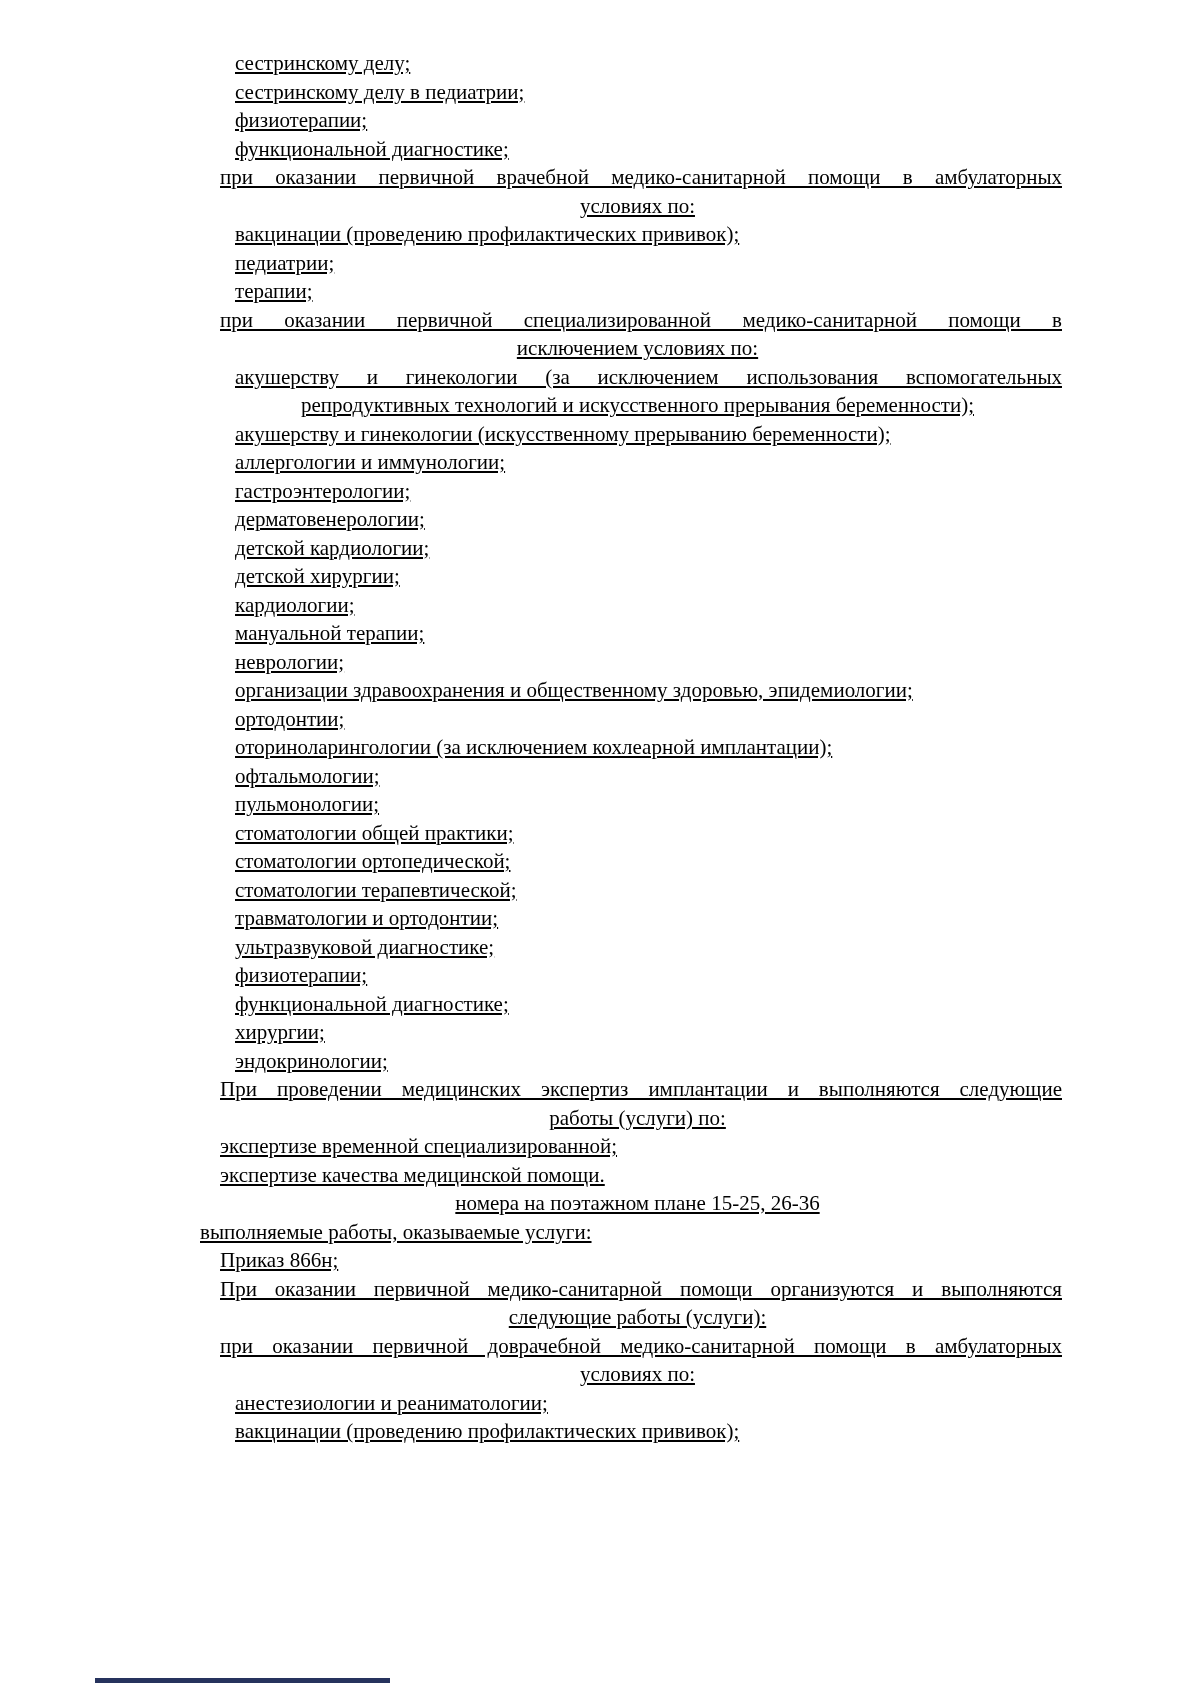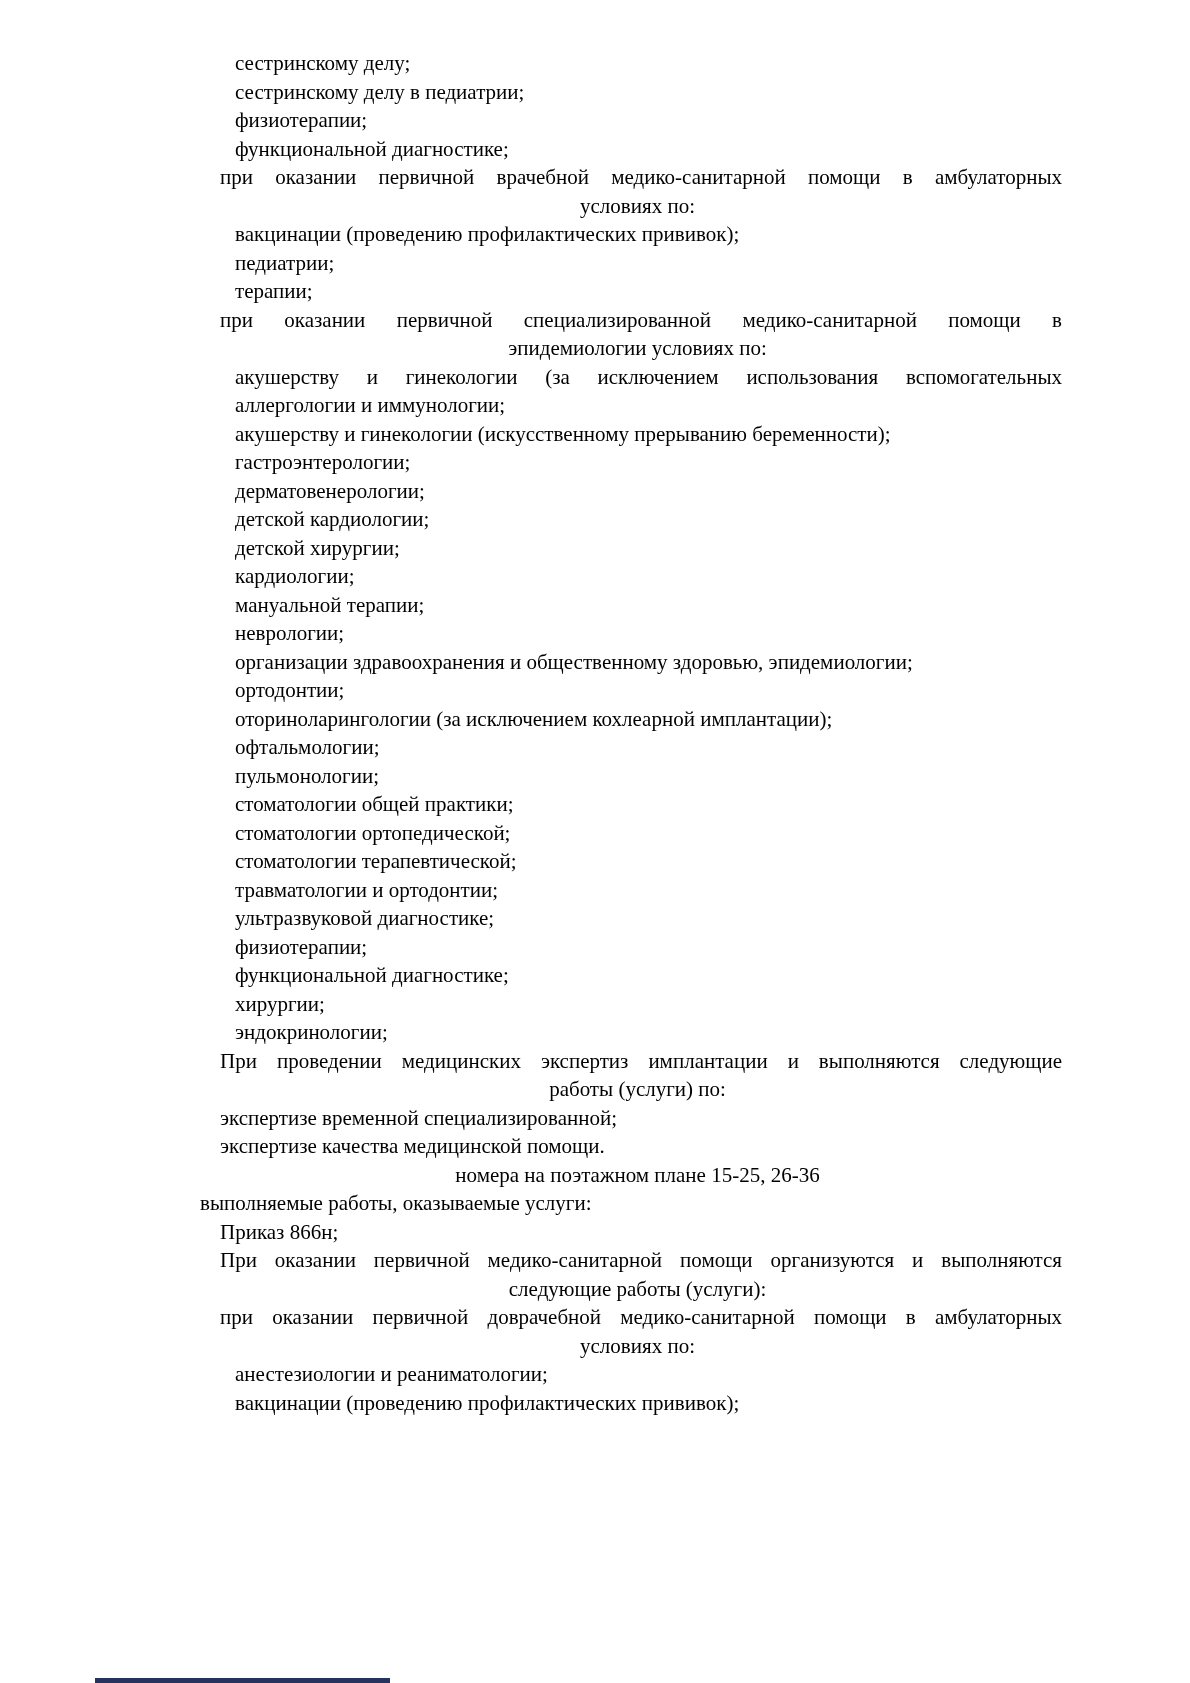--- a/index.html
+++ b/index.html
@@ -18,20 +18,21 @@
     left: 200px;
     top: 49px;
     width: 862px;
   }
   .line {
     margin: 0;
     font-size: 21px;
     line-height: 28.5px;
     white-space: nowrap;
     font-weight: 400;
+    text-decoration: underline;
   }
   .just {
     white-space: normal;
     text-align: justify;
     text-align-last: justify;
   }
   .ind0 { padding-left: 0; }
   .ind1 { padding-left: 13px; text-align: center; }
   .ind2 { padding-left: 20px; }
   .ind3 { padding-left: 35px; }
@@ -52,24 +53,25 @@
       <p class="line ind3">сестринскому делу;</p>
       <p class="line ind3">сестринскому делу в педиатрии;</p>
       <p class="line ind3">физиотерапии;</p>
       <p class="line ind3">функциональной диагностике;</p>
       <p class="line ind2 just">при оказании первичной врачебной медико-санитарной помощи в амбулаторных</p>
       <p class="line ind1">условиях по:</p>
       <p class="line ind3">вакцинации (проведению профилактических прививок);</p>
       <p class="line ind3">педиатрии;</p>
       <p class="line ind3">терапии;</p>
       <p class="line ind2 just">при оказании первичной специализированной медико-санитарной помощи в</p>
-      <p class="line ind1">эпидемиологии условиях по:</p>
+      <p class="line ind1">исключением условиях по:</p>
       <p class="line ind3 just">акушерству и гинекологии (за исключением использования вспомогательных</p>
+      <p class="line ind1">репродуктивных технологий и искусственного прерывания беременности);</p>
+      <p class="line ind3">акушерству и гинекологии (искусственному прерыванию беременности);</p>
       <p class="line ind3">аллергологии и иммунологии;</p>
-      <p class="line ind3">акушерству и гинекологии (искусственному прерыванию беременности);</p>
       <p class="line ind3">гастроэнтерологии;</p>
       <p class="line ind3">дерматовенерологии;</p>
       <p class="line ind3">детской кардиологии;</p>
       <p class="line ind3">детской хирургии;</p>
       <p class="line ind3">кардиологии;</p>
       <p class="line ind3">мануальной терапии;</p>
       <p class="line ind3">неврологии;</p>
       <p class="line ind3">организации здравоохранения и общественному здоровью, эпидемиологии;</p>
       <p class="line ind3">ортодонтии;</p>
       <p class="line ind3">оториноларингологии (за исключением кохлеарной имплантации);</p>

